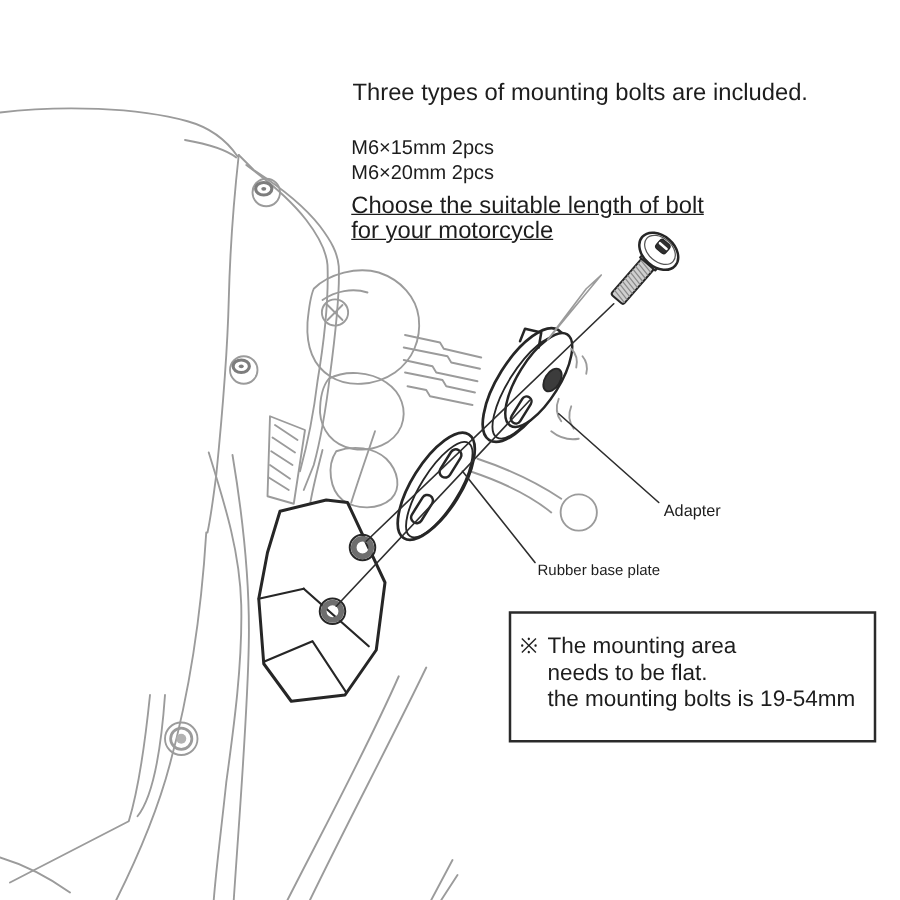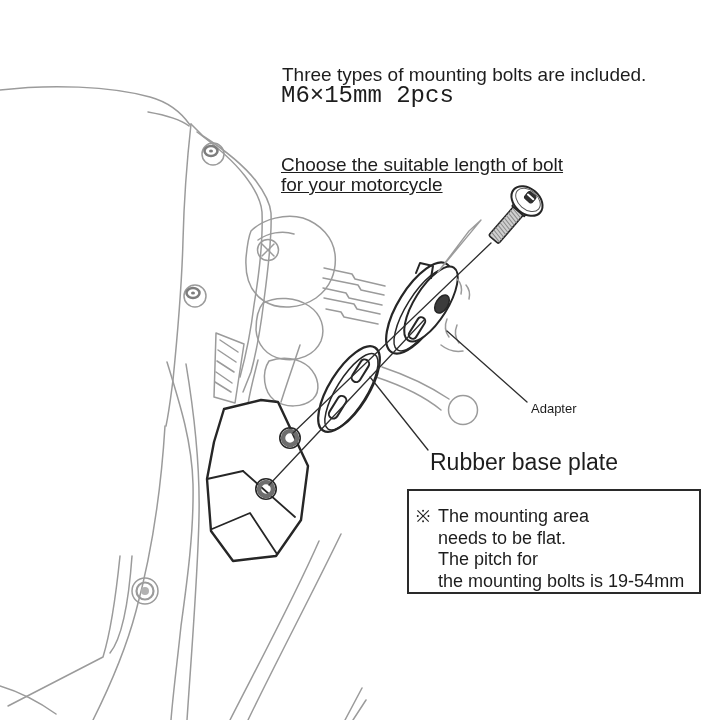--- a/index.html
+++ b/index.html
@@ -3,24 +3,24 @@
 <meta charset="utf-8">
 <style>
   html,body{margin:0;padding:0;background:#fff;}
   .stage{
     position:relative;width:720px;height:720px;background:#ffffff;
     font-family:"Liberation Sans",sans-serif;color:#1d1d1d;overflow:hidden;border-radius:11px;
   }
   .stage svg{position:absolute;left:0;top:0;}
   .txt{position:absolute;white-space:nowrap;color:#1d1d1d;}
   .heading{left:282px;top:64px;font-size:19px;}
-  .boltlist{left:281px;top:86px;font-size:24px;line-height:20px;font-family:Liberation Mono, monospace;}
+  .boltlist{left:281px;top:109px;font-size:16px;line-height:20px;}
   .advice{left:281px;top:155px;font-size:19px;line-height:20px;text-decoration:underline;}
   .label-adapter{left:531px;top:401px;font-size:13px;}
-  .label-rubber{left:430px;top:449px;font-size:23px;}
+  .label-rubber{left:430px;top:449px;font-size:12px;}
   .note-box{
     position:absolute;left:407px;top:489px;width:294px;height:105px;
     border:2px solid #2a2a2a;box-sizing:border-box;background:#ffffff;
   }
   .note-inner{
     position:relative;padding:15px 6px 0 29px;font-size:18px;line-height:21.5px;
   }
   .note-marker{position:absolute;left:7px;top:15px;font-size:17px;}
 </style>
 </head>
@@ -189,33 +189,33 @@
     <g stroke="#2e2e2e" stroke-width="1.3" fill="none" stroke-linecap="round">
       <path d="M 447 331 L 527 402"></path>
       <path d="M 370 377 L 428 450"></path>
     </g>
   </svg>
 
   <div class="txt heading">Three types of mounting bolts are included.</div>
 
   <div class="txt boltlist">
     <div>M6×15mm 2pcs</div>
+    <div>M6×20mm 2pcs</div>
   </div>
 
   <div class="txt advice">
     <div>Choose the suitable length of bolt</div>
     <div>for your motorcycle</div>
   </div>
 
   <div class="txt label-adapter">Adapter</div>
   <div class="txt label-rubber">Rubber base plate</div>
 
   <div class="note-box">
     <div class="note-inner">
       <span class="note-marker">※</span>
       <div>The mounting area</div>
       <div>needs to be flat.</div>
-      <div>The pitch for</div>
       <div>the mounting bolts is 19-54mm</div>
     </div>
   </div>
 
 </div>
 
 </body></html>

